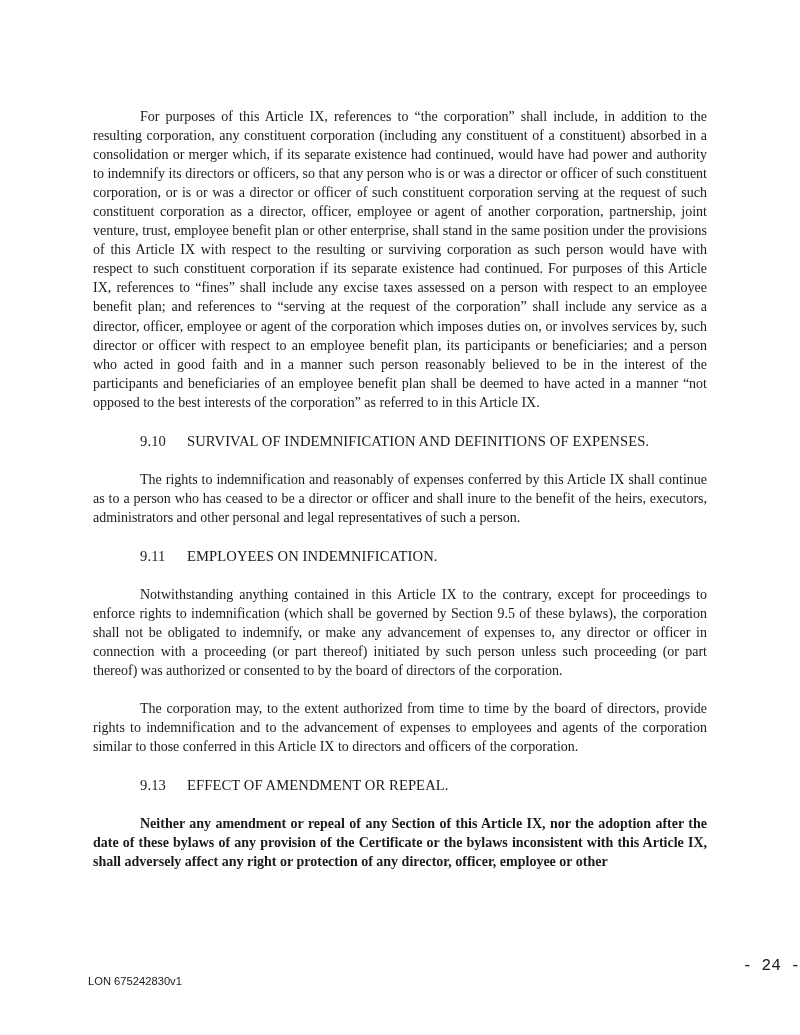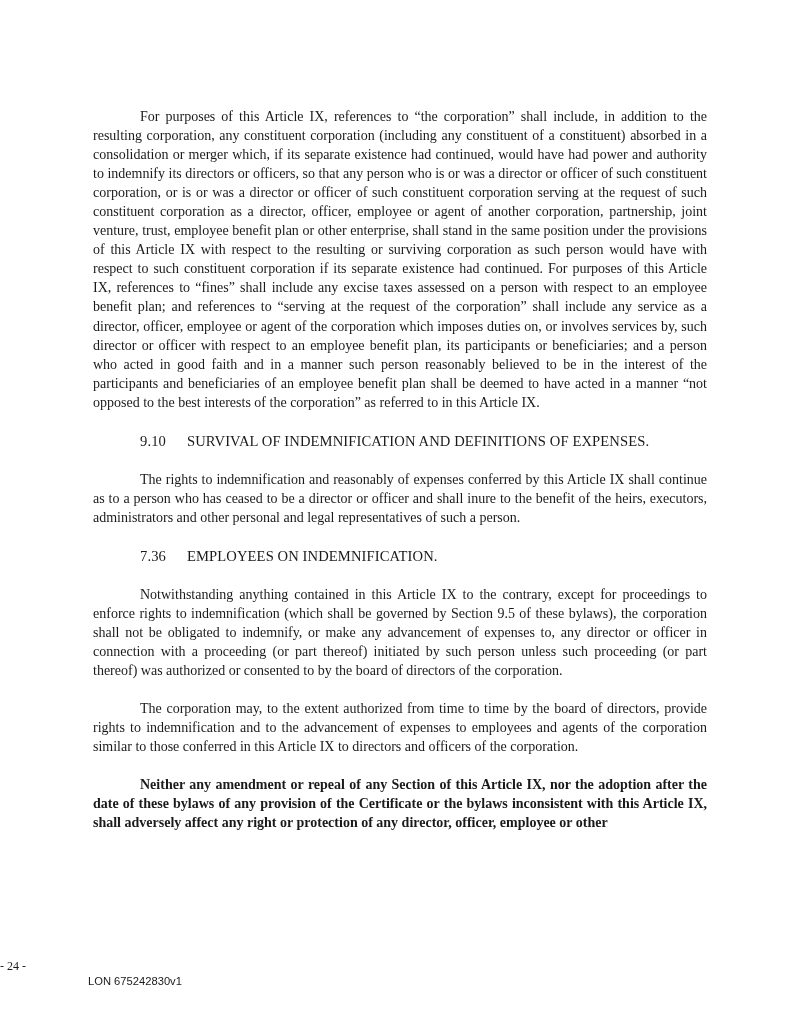--- a/index.html
+++ b/index.html
@@ -70,23 +70,23 @@
   .s912-head  { margin-top: 20px; }
   .s912-body  { margin-top: 19px; }
   .s913-head  { margin-top: 20px; }
   .s913-body  { margin-top: 19px; font-weight: bold; }
 
   #page-number {
     position: absolute;
     left: 0;
     top: 957px;
     width: 800px;
-    text-align: left;
-    font-family: Liberation Serif, serif;
-    font-size: 12px;
+    text-align: right;
+    font-family: Liberation Mono, monospace;
+    font-size: 16px;
     line-height: 18px;
     color: #1a1a1a;
   }
 
   #footer-ref {
     position: absolute;
     left: 88px;
     top: 974px;
     font-family: "Liberation Sans", "DejaVu Sans", sans-serif;
     font-size: 11.2px;
@@ -105,29 +105,30 @@
     <div class="section">
       <p class="para s99-body">For purposes of this Article IX, references to “the corporation” shall include, in addition to the resulting corporation, any constituent corporation (including any constituent of a constituent) absorbed in a consolidation or merger which, if its separate existence had continued, would have had power and authority to indemnify its directors or officers, so that any person who is or was a director or officer of such constituent corporation, or is or was a director or officer of such constituent corporation serving at the request of such constituent corporation as a director, officer, employee or agent of another corporation, partnership, joint venture, trust, employee benefit plan or other enterprise, shall stand in the same position under the provisions of this Article IX with respect to the resulting or surviving corporation as such person would have with respect to such constituent corporation if its separate existence had continued.  For purposes of this Article IX, references to “fines” shall include any excise taxes assessed on a person with respect to an employee benefit plan; and references to “serving at the request of the corporation” shall include any service as a director, officer, employee or agent of the corporation which imposes duties on, or involves services by, such director or officer with respect to an employee benefit plan, its participants or beneficiaries; and a person who acted in good faith and in a manner such person reasonably believed to be in the interest of the participants and beneficiaries of an employee benefit plan shall be deemed to have acted in a manner “not opposed to the best interests of the corporation” as referred to in this Article IX.</p>
     </div>
 
     <div class="section">
       <div class="heading s910-head"><span class="num">9.10</span><span class="title">SURVIVAL OF INDEMNIFICATION AND DEFINITIONS OF EXPENSES.</span></div>
       <p class="para s910-body">The rights to indemnification and reasonably of expenses conferred by this Article IX shall continue as to a person who has ceased to be a director or officer and shall inure to the benefit of the heirs, executors, administrators and other personal and legal representatives of such a person.</p>
     </div>
 
     <div class="section">
-      <div class="heading s911-head"><span class="num">7.36</span><span class="title">EMPLOYEES ON INDEMNIFICATION.</span></div>
+      <div class="heading s911-head"><span class="num">9.11</span><span class="title">EMPLOYEES ON INDEMNIFICATION.</span></div>
       <p class="para s911-body">Notwithstanding anything contained in this Article IX to the contrary, except for proceedings to enforce rights to indemnification (which shall be governed by Section 9.5 of these bylaws), the corporation shall not be obligated to indemnify, or make any advancement of expenses to, any director or officer in connection with a proceeding (or part thereof) initiated by such person unless such proceeding (or part thereof) was authorized or consented to by the board of directors of the corporation.</p>
     </div>
 
     <div class="section">
       <p class="para s912-body">The corporation may, to the extent authorized from time to time by the board of directors, provide rights to indemnification and to the advancement of expenses to employees and agents of the corporation similar to those conferred in this Article IX to directors and officers of the corporation.</p>
     </div>
 
     <div class="section">
+      <div class="heading s913-head"><span class="num">9.13</span><span class="title">EFFECT OF AMENDMENT OR REPEAL.</span></div>
       <p class="para s913-body">Neither any amendment or repeal of any Section of this Article IX, nor the adoption after the date of these bylaws of any provision of the Certificate or the bylaws inconsistent with this Article IX, shall adversely affect any right or protection of any director, officer, employee or other</p>
     </div>
 
   </div>
 
   <div id="page-number">- 24 -</div>
   <div id="footer-ref">LON 675242830v1</div>
 
 </div>
 

